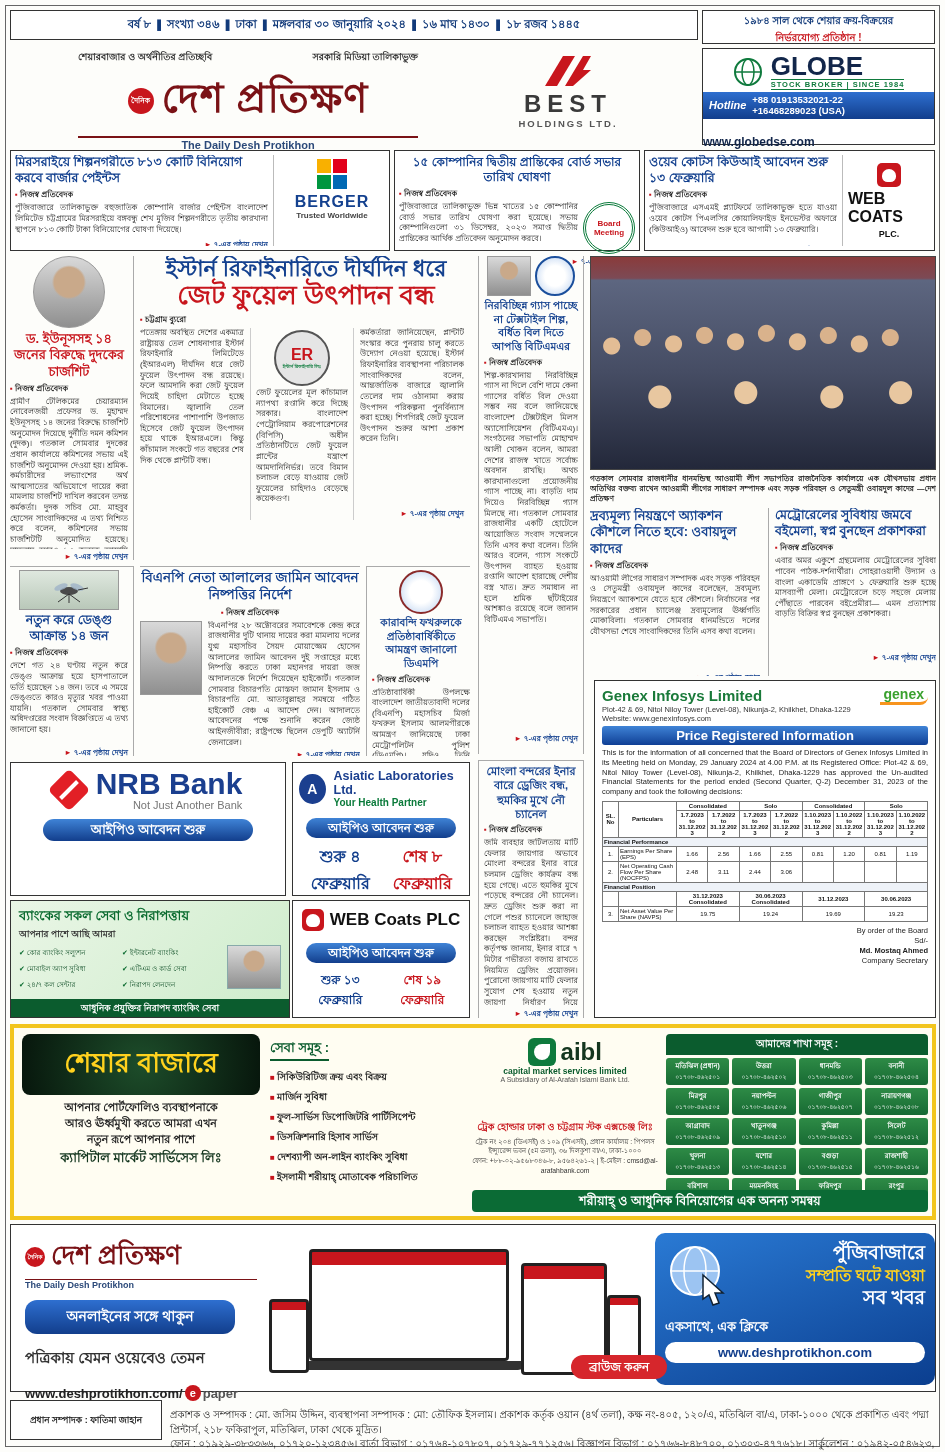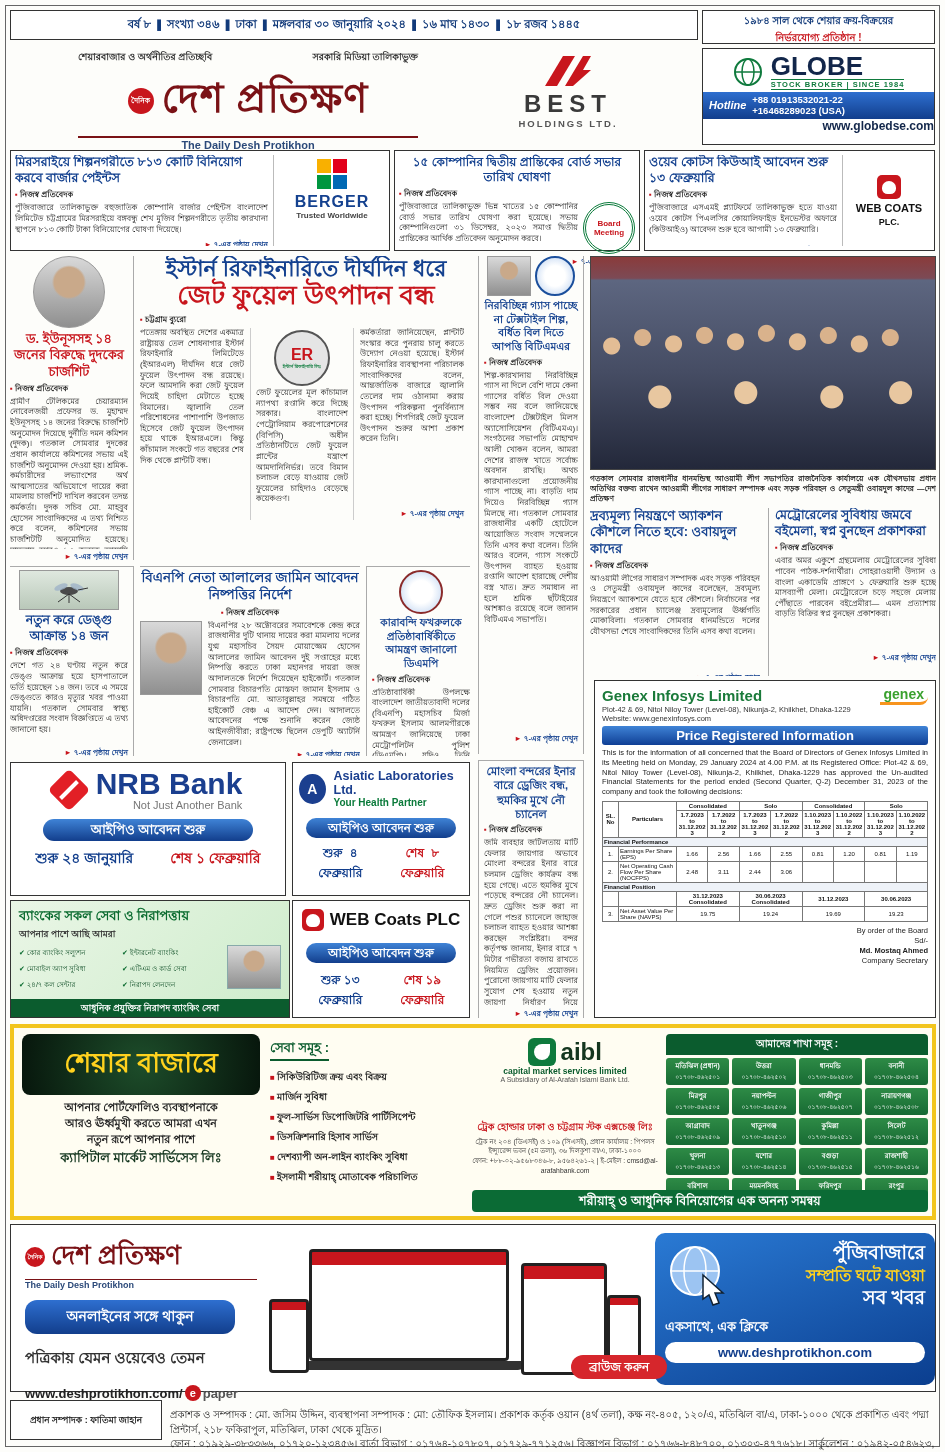--- a/index.html
+++ b/index.html
@@ -102,21 +102,21 @@
         </div>
       </div>
     </div>
     <div style="background:linear-gradient(180deg,#2e6fd0,#123e8c);color:#fff;display:flex;align-items:center;gap:6px;padding:2px 6px;">
       <span style="font-size:11px;font-weight:bold;font-style:italic;">Hotline</span>
       <span style="font-size:9.5px;font-weight:bold;line-height:1.2;">
         <span>+88 01913532021-22</span><br>
         <span>+16468289023 (USA)</span>
       </span>
     </div>
-    <div style="text-align:right;font-size:12px;font-weight:bold;color:#12264a;padding-top:0;">www.globedse.com</div>
+    <div style="text-align:left;font-size:12px;font-weight:bold;color:#12264a;padding-top:16px;">www.globedse.com</div>
   </div>
 
   <div class="abs box" style="left:10px;top:150px;width:380px;height:101px;padding:4px;display:flex;gap:5px;">
     <div style="flex:1;overflow:hidden;">
       <div class="hb" style="font-size:12.5px;line-height:1.25;">মিরসরাইয়ে শিল্পনগরীতে ৮১৩ কোটি বিনিয়োগ করবে বার্জার পেইন্টস</div>
       <div class="bl">নিজস্ব প্রতিবেদক</div>
       <div class="body" style="height:34px;">পুঁজিবাজারে তালিকাভুক্ত বহুজাতিক কোম্পানি বার্জার পেইন্টস বাংলাদেশ লিমিটেড চট্টগ্রামের মিরসরাইয়ে বঙ্গবন্ধু শেখ মুজিব শিল্পনগরীতে তৃতীয় কারখানা স্থাপনে ৮১৩ কোটি টাকা বিনিয়োগের ঘোষণা দিয়েছে।</div>
       <div class="more">৭-এর পৃষ্ঠায় দেখুন</div>
     </div>
     <div style="width:112px;border-left:1px solid #bbb;padding-left:5px;text-align:center;">
@@ -147,21 +147,21 @@
     <div style="flex:1;overflow:hidden;">
       <div class="hb" style="font-size:12.5px;line-height:1.25;">ওয়েব কোটস কিউআই আবেদন শুরু ১৩ ফেব্রুয়ারি</div>
       <div class="bl">নিজস্ব প্রতিবেদক</div>
       <div class="body" style="height:40px;">পুঁজিবাজারে এসএমই প্ল্যাটফর্মে তালিকাভুক্ত হতে যাওয়া ওয়েব কোটস পিএলসির কোয়ালিফাইড ইনভেস্টর অফারে (কিউআইও) আবেদন শুরু হবে আগামী ১৩ ফেব্রুয়ারি।</div>
       <div class="more">৭-এর পৃষ্ঠায় দেখুন</div>
     </div>
     <div style="width:88px;border-left:1px solid #bbb;padding-left:5px;display:flex;flex-direction:column;align-items:center;justify-content:center;gap:3px;">
       <span style="width:24px;height:24px;background:#c8161d;border-radius:5px;position:relative;display:inline-block;">
           <span style="position:absolute;inset:6px 5px 5px 5px;background:#fff;border-radius:50% 50% 40% 40%;"></span>
         </span>
-      <div style="font-size:11px;font-weight:bold;color:#111;">WEB COATS</div>
+      <div style="font-size:16px;font-weight:bold;color:#111;">WEB COATS</div>
       <div style="font-size:9px;font-weight:bold;color:#111;">PLC.</div>
     </div>
   </div>
 
   <div class="abs" style="left:10px;top:256px;width:124px;height:304px;border-right:1px solid #aaa;padding-right:5px;overflow:hidden;">
     <div class="portrait" style="width:72px;height:72px;border-radius:50%;margin:0 auto;border:1px solid #999;"></div>
     <div class="hr2 ctr" style="font-size:13px;line-height:1.25;margin-top:3px;">ড. ইউনূসসহ ১৪ জনের বিরুদ্ধে দুদকের চার্জশিট</div>
     <div class="bl">নিজস্ব প্রতিবেদক</div>
     <div class="body" style="height:152px;">গ্রামীণ টেলিকমের চেয়ারম্যান নোবেলজয়ী প্রফেসর ড. মুহাম্মদ ইউনূসসহ ১৪ জনের বিরুদ্ধে চার্জশিট অনুমোদন দিয়েছে দুর্নীতি দমন কমিশন (দুদক)। গতকাল সোমবার দুদকের প্রধান কার্যালয়ে কমিশনের সভায় এই চার্জশিট অনুমোদন দেওয়া হয়। শ্রমিক-কর্মচারীদের লভ্যাংশের অর্থ আত্মসাতের অভিযোগে দায়ের করা মামলায় চার্জশিট দাখিল করবেন তদন্ত কর্মকর্তা। দুদক সচিব মো. মাহবুব হোসেন সাংবাদিকদের এ তথ্য নিশ্চিত করে বলেন, কমিশনের সভায় চার্জশিটটি অনুমোদিত হয়েছে। মামলায় আরও ১৩ জনকে আসামি করা হয়েছে। আইচ ২৪</div>
     <div class="more">৭-এর পৃষ্ঠায় দেখুন</div>
@@ -254,36 +254,32 @@
     <div style="display:flex;align-items:center;gap:12px;justify-content:center;">
       <span style="width:30px;height:30px;background:#e21f26;transform:rotate(45deg);border-radius:5px;position:relative;display:inline-block;">
           <span style="position:absolute;left:13px;top:3px;width:4px;height:24px;background:#fff;"></span>
         </span>
       <div>
         <div style="font-size:30px;font-weight:bold;color:#1b3f8f;line-height:1;">NRB Bank</div>
         <div style="font-size:11px;color:#777;text-align:right;">Not Just Another Bank</div>
       </div>
     </div>
     <div class="ipo-bar" style="width:210px;height:22px;line-height:22px;font-size:13px;margin:8px auto 6px;">আইপিও আবেদন শুরু</div>
-    <div class="ipo-dates" style="font-size:14px;">
-      <span style="color:#123e8c;">শুরু ২৪ জানুয়ারি</span>
-      <span style="color:#c8161d;">শেষ ১ ফেব্রুয়ারি</span>
-    </div>
   </div>
 
   <div class="abs box" style="left:292px;top:762px;width:178px;height:134px;padding:6px;text-align:center;">
     <div style="display:flex;align-items:center;gap:8px;justify-content:center;">
       <span style="width:30px;height:30px;border-radius:50%;background:#1b3f8f;color:#fff;font-weight:bold;font-size:14px;display:inline-flex;align-items:center;justify-content:center;">A</span>
       <div style="text-align:left;">
         <div style="font-size:12.5px;font-weight:bold;color:#1b3f8f;">Asiatic Laboratories Ltd.</div>
         <div style="font-size:10px;color:#0a7a3a;font-weight:bold;">Your Health Partner</div>
       </div>
     </div>
     <div class="ipo-bar" style="width:150px;height:20px;line-height:20px;font-size:12px;margin:10px auto 6px;">আইপিও আবেদন শুরু</div>
-    <div class="ipo-dates" style="font-size:12px;font-family:Liberation Mono, monospace;">
+    <div class="ipo-dates" style="font-size:16px;">
       <span style="color:#123e8c;">শুরু ৪ ফেব্রুয়ারি</span>
       <span style="color:#c8161d;">শেষ ৮ ফেব্রুয়ারি</span>
     </div>
   </div>
 
   <div class="abs box" style="left:10px;top:900px;width:280px;height:118px;background:linear-gradient(135deg,#eaf6e6,#cdeccb);padding:5px 8px;">
     <div style="font-size:13px;font-weight:bold;color:#0a6b2f;">ব্যাংকের সকল সেবা ও নিরাপত্তায়</div>
     <div style="font-size:9px;font-weight:bold;color:#333;">আপনার পাশে আছি আমরা</div>
     <div style="display:flex;gap:8px;margin-top:3px;">
       <div style="flex:1;display:grid;grid-template-columns:1fr 1fr;column-gap:6px;">

